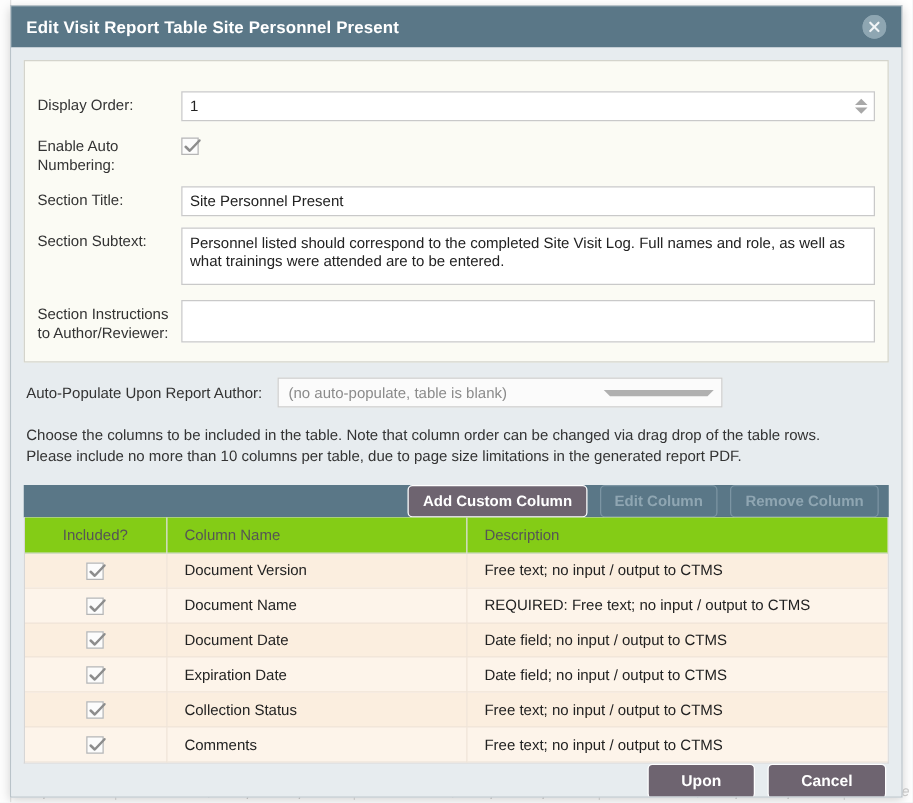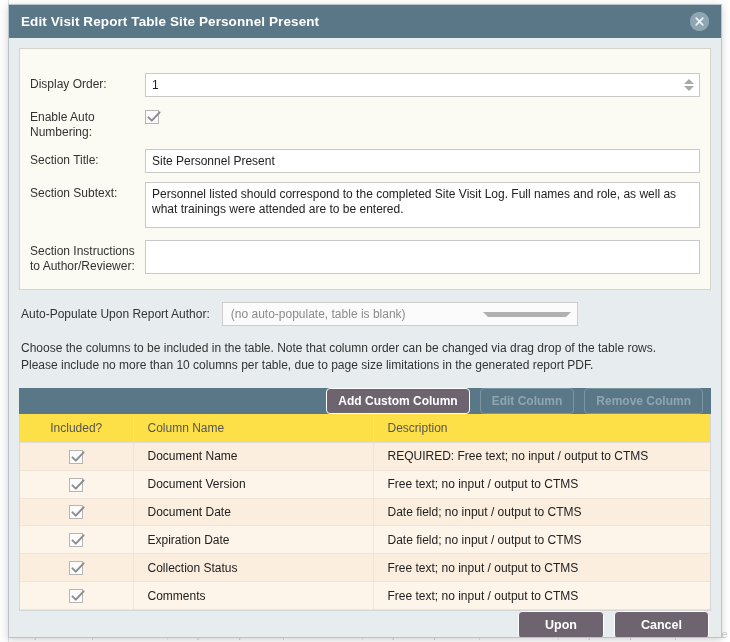--- a/index.html
+++ b/index.html
@@ -249,21 +249,21 @@
   
   .grid-wrap {
     margin: 0 10px 0 10px;
     background: #ffffff;
     border: 1px solid #d6d6d6;
     border-top: none;
     box-sizing: border-box;
   }
   table.grid { width: 100%; border-collapse: collapse; table-layout: fixed; }
   table.grid th {
-    background: #fde047;
+    background: #84cc16;
     font-size: 12px;
     font-weight: normal;
     color: #555;
     text-align: left;
     padding: 7px 0 7px 14px;
     border-bottom: 1px solid #dddddd;
     border-right: 1px solid #dddddd;
   }
   table.grid th:last-child { border-right: none; }
   table.grid th.c-inc { text-align: center; padding-left: 0; }
@@ -414,29 +414,29 @@
             <th class="c-inc">Included?</th>
             <th>Column Name</th>
             <th>Description</th>
           </tr>
         </thead>
         <tbody id="grid-body">
             <tr>
               <td class="c-inc"><span class="chk"><svg width="16" height="16" viewBox="0 0 16 16" aria-hidden="true">
                     <path d="M2.5 8.4 L5.8 11.6 L13.6 3.4" stroke="#8d8d8d" stroke-width="2" fill="none" stroke-linecap="round" stroke-linejoin="round"></path>
                   </svg></span></td>
+              <td>Document Version</td>
+              <td>Free text; no input / output to CTMS</td>
+            </tr>
+            <tr>
+              <td class="c-inc"><span class="chk"><svg width="16" height="16" viewBox="0 0 16 16" aria-hidden="true">
+                    <path d="M2.5 8.4 L5.8 11.6 L13.6 3.4" stroke="#8d8d8d" stroke-width="2" fill="none" stroke-linecap="round" stroke-linejoin="round"></path>
+                  </svg></span></td>
               <td>Document Name</td>
               <td>REQUIRED: Free text; no input / output to CTMS</td>
-            </tr>
-            <tr>
-              <td class="c-inc"><span class="chk"><svg width="16" height="16" viewBox="0 0 16 16" aria-hidden="true">
-                    <path d="M2.5 8.4 L5.8 11.6 L13.6 3.4" stroke="#8d8d8d" stroke-width="2" fill="none" stroke-linecap="round" stroke-linejoin="round"></path>
-                  </svg></span></td>
-              <td>Document Version</td>
-              <td>Free text; no input / output to CTMS</td>
             </tr>
             <tr>
               <td class="c-inc"><span class="chk"><svg width="16" height="16" viewBox="0 0 16 16" aria-hidden="true">
                     <path d="M2.5 8.4 L5.8 11.6 L13.6 3.4" stroke="#8d8d8d" stroke-width="2" fill="none" stroke-linecap="round" stroke-linejoin="round"></path>
                   </svg></span></td>
               <td>Document Date</td>
               <td>Date field; no input / output to CTMS</td>
             </tr>
             <tr>
               <td class="c-inc"><span class="chk"><svg width="16" height="16" viewBox="0 0 16 16" aria-hidden="true">

